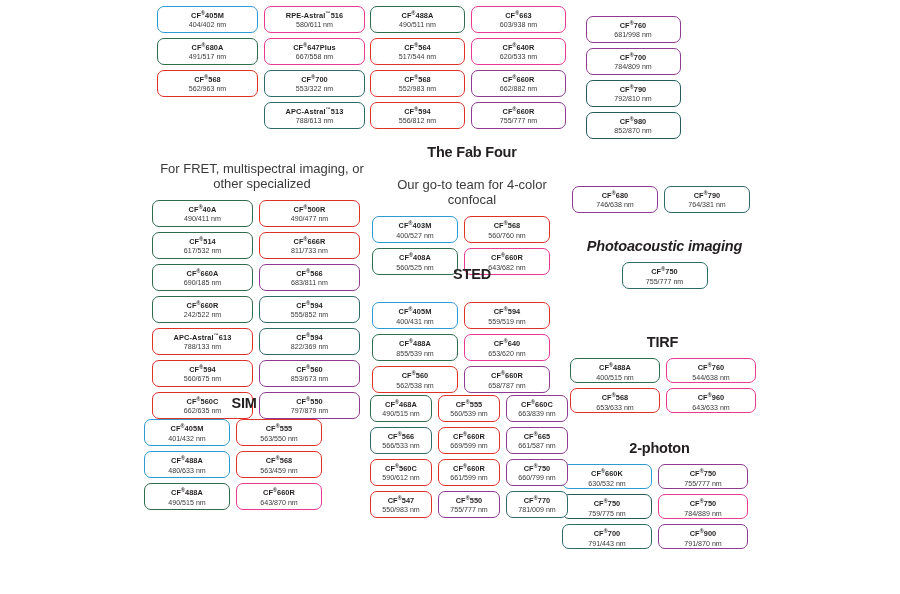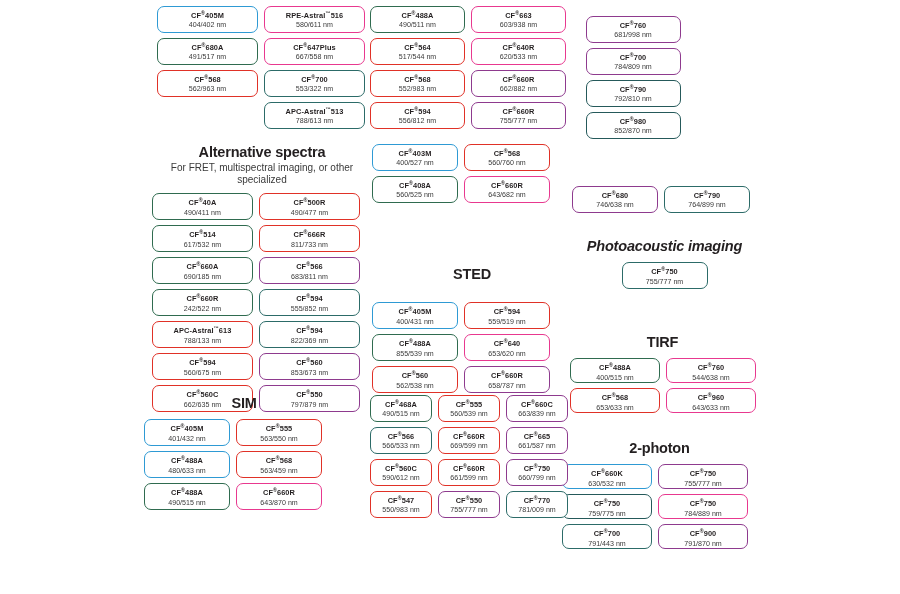--- a/index.html
+++ b/index.html
@@ -46,24 +46,24 @@
   
   .group{position:absolute;}
   .grouphead{
     text-align:center;
     font-weight:700;
     color:#231f20;
     line-height:1.12;
   }
   .grouptitle{font-size:14.5px;letter-spacing:-.2px;}
   .groupsub{
-    font-size:10px;
+    font-size:13px;
     font-weight:400;
     color:#3a3a3a;
-    margin-top:2px;
+    margin-top:18px;
     line-height:1.15;
   }
   .cols{display:flex;gap:6px;align-items:flex-start;}
   .col{display:flex;flex-direction:column;gap:5px;}
 
   .w-wide  >.chip{width:101px;height:27px;}
   .w-wide2 >.chip{width:95px;height:27px;}
   .w-med   >.chip{width:86px;height:27px;}
   .w-nar   >.chip{width:62px;height:27px;}
   .w-tirf  >.chip{width:90px;height:25px;}
@@ -165,21 +165,20 @@
           </div>
           <div class="chip" style="border-color: rgb(37, 89, 90);">
             <span class="nm">CF<sup>®</sup><span>980</span></span>
             <span class="wl">852/870 nm</span>
           </div>
         </div>
       </div>
     </div>
     <div class="group" style="left: 152px; top: 144px; width: 220px;">
       <div class="grouphead" style="margin-bottom: 8px;">
-        <div class="grouptitle">Alternative spectra</div>
         <div class="groupsub">For FRET, multispectral imaging, or other specialized</div>
       </div>
       <div class="cols">
         <div class="col w-wide">
           <div class="chip" style="border-color: rgb(47, 107, 79);">
             <span class="nm">CF<sup>®</sup><span>40A</span></span>
             <span class="wl">490/411 nm</span>
           </div>
           <div class="chip" style="border-color: rgb(47, 107, 79);">
             <span class="nm">CF<sup>®</sup><span>514</span></span>
@@ -232,20 +231,24 @@
             <span class="wl">853/673 nm</span>
           </div>
           <div class="chip" style="border-color: rgb(142, 58, 142);">
             <span class="nm">CF<sup>®</sup><span>550</span></span>
             <span class="wl">797/879 nm</span>
           </div>
         </div>
       </div>
     </div>
     <div class="group" style="left: 372px; top: 144px; width: 200px;">
+      <div class="grouphead" style="margin-bottom: 8px;">
+        <div class="grouptitle">The Fab Four</div>
+        <div class="groupsub">Our go-to team for 4-color confocal</div>
+      </div>
       <div class="cols">
         <div class="col w-med">
           <div class="chip" style="border-color: rgb(46, 154, 212);">
             <span class="nm">CF<sup>®</sup><span>403M</span></span>
             <span class="wl">400/527 nm</span>
           </div>
           <div class="chip" style="border-color: rgb(47, 107, 79);">
             <span class="nm">CF<sup>®</sup><span>408A</span></span>
             <span class="wl">560/525 nm</span>
           </div>
@@ -301,21 +304,21 @@
       <div class="cols">
         <div class="col w-med">
           <div class="chip" style="border-color: rgb(142, 58, 142);">
             <span class="nm">CF<sup>®</sup><span>680</span></span>
             <span class="wl">746/638 nm</span>
           </div>
         </div>
         <div class="col w-med">
           <div class="chip" style="border-color: rgb(44, 107, 104);">
             <span class="nm">CF<sup>®</sup><span>790</span></span>
-            <span class="wl">764/899 nm</span>
+            <span class="wl">764/381 nm</span>
           </div>
         </div>
       </div>
     </div>
     <div class="group" style="left: 582px; top: 238px; width: 165px;">
       <div class="grouphead" style="margin-bottom: 8px; font-style: italic;">
         <div class="grouptitle">Photoacoustic imaging</div>
       </div>
       <div class="cols" style="justify-content: center;">
         <div class="col w-med">

